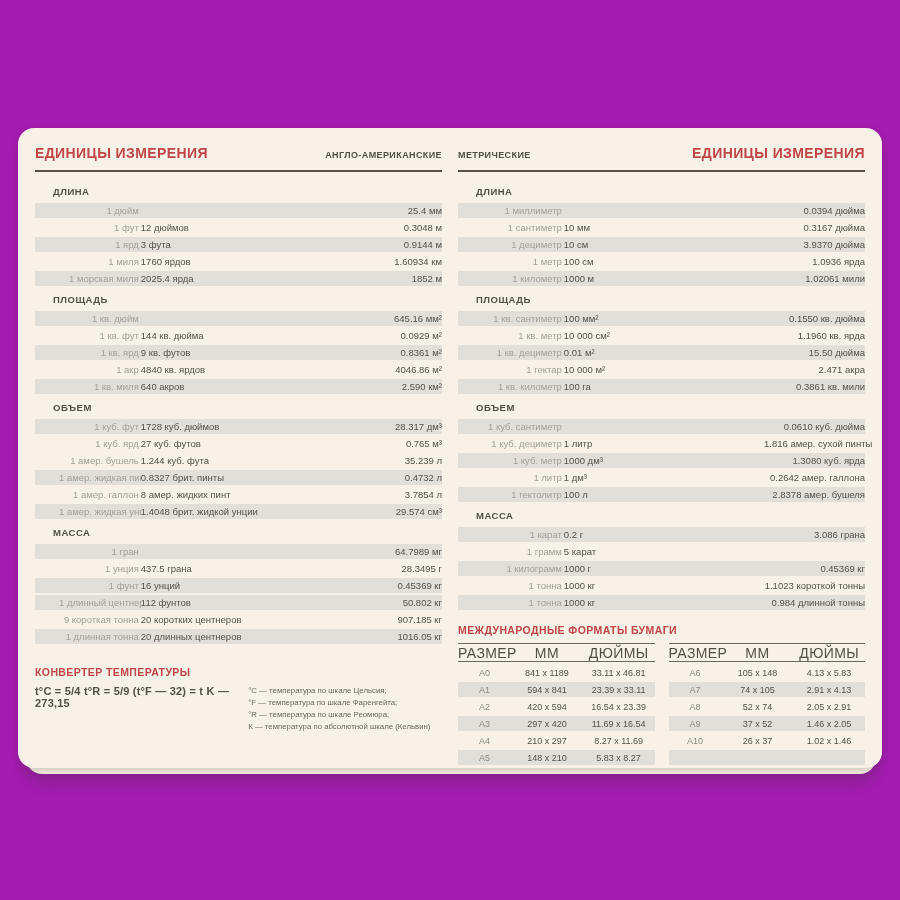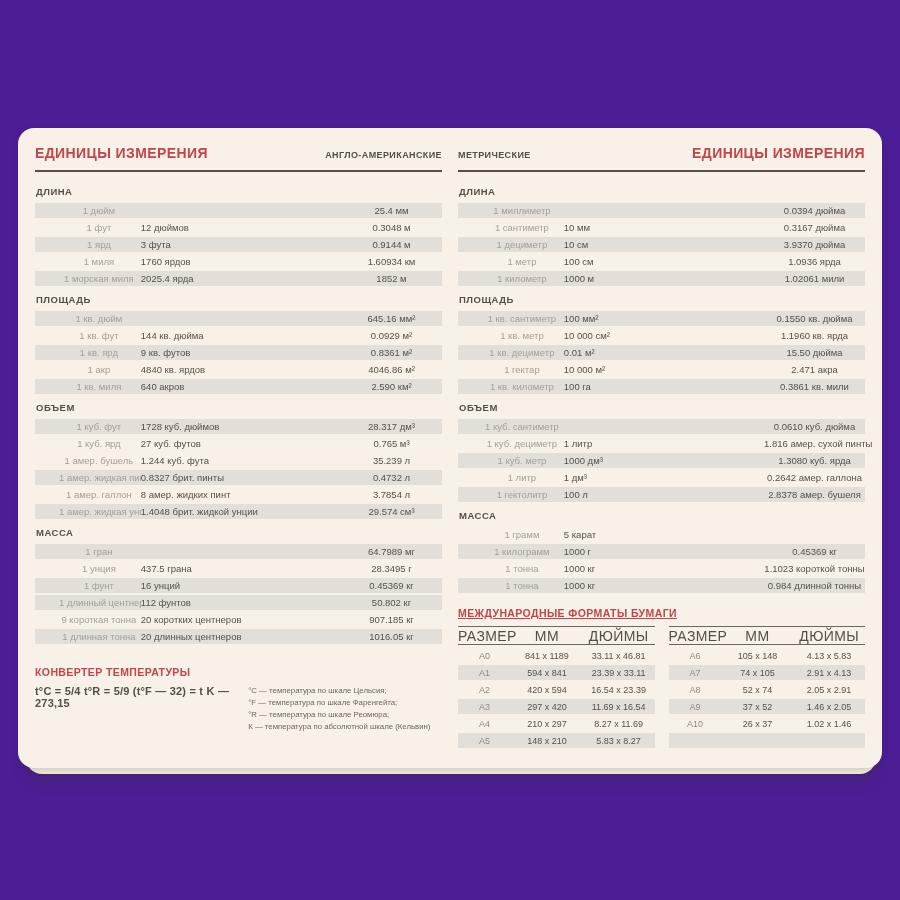--- a/index.html
+++ b/index.html
@@ -1,21 +1,21 @@
 <!DOCTYPE html>
 <html><head>
 <meta charset="utf-8">
 <style>
   html,body{margin:0;padding:0;}
   body{
     width:900px;height:900px;background:#ffffff;
     font-family:"Liberation Sans", sans-serif;
     -webkit-font-smoothing:antialiased;
   }
-  .canvas{position:relative;width:900px;height:900px;background:#4c1d95;overflow:hidden;}
+  .canvas{position:relative;width:900px;height:900px;background:#a21caf;overflow:hidden;}
   .page-under{
     position:absolute;left:26px;top:142px;width:850px;height:632px;
     background:#f0e9dd;border-radius:16px;
     box-shadow:0 7px 14px rgba(60,50,40,.25);
   }
   .page{
     position:absolute;left:18px;top:128px;width:864px;height:640px;
     background:#f7f1e7;border-radius:16px;
     box-shadow:0 2px 6px rgba(60,50,40,.18);
     box-sizing:border-box;
@@ -25,40 +25,40 @@
   .col{flex:1;display:flex;flex-direction:column;min-width:0;}
   .col-header{
     display:flex;justify-content:space-between;align-items:baseline;
     border-bottom:2px solid #575049;padding-bottom:9px;margin-bottom:6px;
   }
   .page-title{font-size:14px;font-weight:bold;color:#c24549;letter-spacing:.4px;}
   .page-subtitle{font-size:9px;font-weight:bold;color:#534f48;letter-spacing:.4px;}
   .section{margin-top:8px;}
   .section-title{
     font-size:9.5px;font-weight:bold;color:#534f48;letter-spacing:.5px;
-    margin:2px 0 6px 1px;
+    margin:2px 0 6px 18px;
   }
   .row{
     display:grid;grid-template-columns:26% 46% 28%;
     align-items:center;height:15px;margin-bottom:2px;font-size:9.5px;
   }
   .row.stripe{background:#e2dfd9;}
-  .cell-label{text-align:center;color:#a5a098;padding-right:2px;white-space:nowrap;overflow:hidden;padding-left:24px;}
+  .cell-label{text-align:right;color:#a5a098;padding-right:2px;white-space:nowrap;overflow:hidden;padding-left:24px;}
   .cell-mid{color:#55514a;white-space:nowrap;}
-  .cell-val{text-align:center;color:#55514a;padding-left:13px;white-space:nowrap;}
+  .cell-val{text-align:right;color:#55514a;padding-left:13px;white-space:nowrap;}
   
   .temp-block{margin-top:20px;}
   .temp-title{font-size:10.5px;font-weight:bold;color:#c24549;letter-spacing:.4px;margin-bottom:7px;}
   .temp-row{display:flex;gap:0;}
   .temp-formula{flex:1.1;font-size:11px;font-weight:bold;color:#534f48;letter-spacing:.2px;}
   .temp-legend{flex:1;}
   .legend-line{font-size:7.8px;color:#6b665e;line-height:1.55;text-align:left;}
   
   .paper-block{margin-top:12px;}
-  .paper-title{font-size:10.5px;font-weight:bold;color:#c24549;letter-spacing:.4px;margin-bottom:7px;text-decoration:underline;}
+  .paper-title{font-size:10.5px;font-weight:bold;color:#c24549;letter-spacing:.4px;margin-bottom:7px;}
   .paper-tables{display:flex;gap:14px;}
   .paper-table{flex:1;min-width:0;}
   .p-row{
     display:grid;grid-template-columns:27% 36.5% 36.5%;
     align-items:center;height:15px;margin-bottom:2px;font-size:9px;
   }
   .p-row > span{text-align:center;color:#55514a;white-space:nowrap;}
   .p-row.head{
     border-top:1.5px solid #6b665e;border-bottom:1.5px solid #6b665e;
     height:17px;margin-bottom:3px;
@@ -302,20 +302,25 @@
               <span class="cell-val">0.2642 амер. галлона</span>
             </div>
             <div class="row stripe">
               <span class="cell-label">1 гектолитр</span>
               <span class="cell-mid">100 л</span>
               <span class="cell-val">2.8378 амер. бушеля</span>
             </div>
           </div>
           <div class="section">
             <div class="section-title">МАССА</div>
+            <div class="row stripe">
+              <span class="cell-label">1 карат</span>
+              <span class="cell-mid">0.2 г</span>
+              <span class="cell-val">3.086 грана</span>
+            </div>
             <div class="row">
               <span class="cell-label">1 грамм</span>
               <span class="cell-mid">5 карат</span>
               <span class="cell-val"></span>
             </div>
             <div class="row stripe">
               <span class="cell-label">1 килограмм</span>
               <span class="cell-mid">1000 г</span>
               <span class="cell-val">0.45369 кг</span>
             </div>

